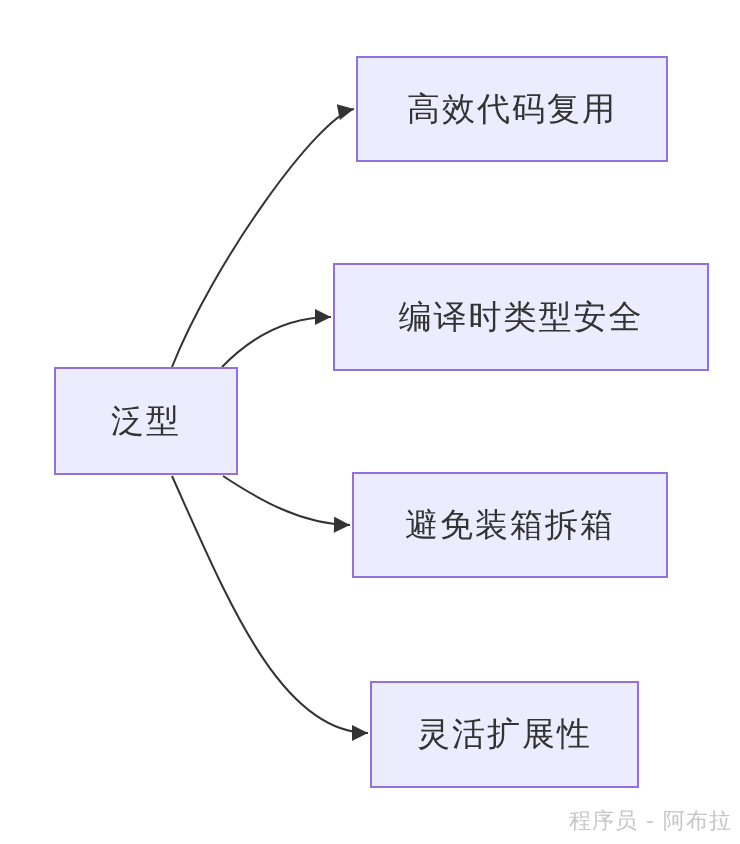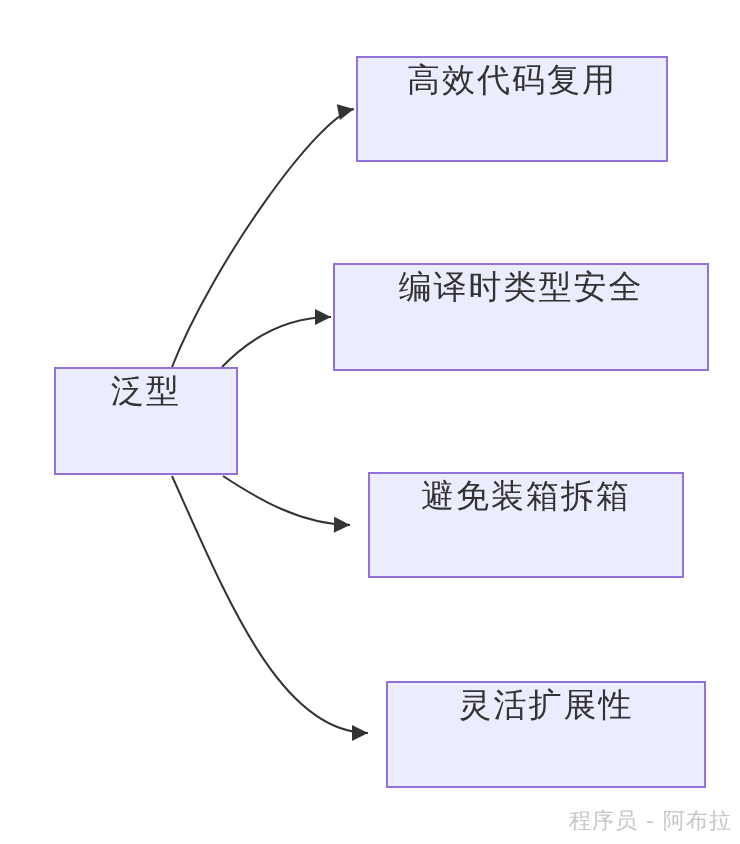--- a/index.html
+++ b/index.html
@@ -22,32 +22,32 @@
     width: 740px;
     height: 844px;
     pointer-events: none;
   }
   .node {
     position: absolute;
     box-sizing: border-box;
     background: #ECECFF;
     border: 2px solid #9370DB;
     display: flex;
-    align-items: flex-start;
+    align-items: center;
     justify-content: center;
     color: #333333;
     font-size: 33px;
     letter-spacing: 2px;
     white-space: nowrap;
   }
   .node-root   { left: 54px;  top: 367px; width: 184px; height: 108px; }
   .node-c0     { left: 356px; top: 56px;  width: 312px; height: 106px; }
   .node-c1     { left: 333px; top: 263px; width: 376px; height: 108px; }
-  .node-c2     { left: 352px; top: 472px; width: 316px; height: 106px; margin-left: 16px; }
-  .node-c3     { left: 370px; top: 681px; width: 320px; height: 107px; margin-left: 16px; }
+  .node-c2     { left: 352px; top: 472px; width: 316px; height: 106px; }
+  .node-c3     { left: 370px; top: 681px; width: 269px; height: 107px; }
   .watermark {
     position: absolute;
     right: 8px;
     bottom: 8px;
     font-size: 22px;
     color: #c6c6c6;
     text-shadow: 0 1px 0 #ffffff;
     letter-spacing: 1px;
   }
 </style>

